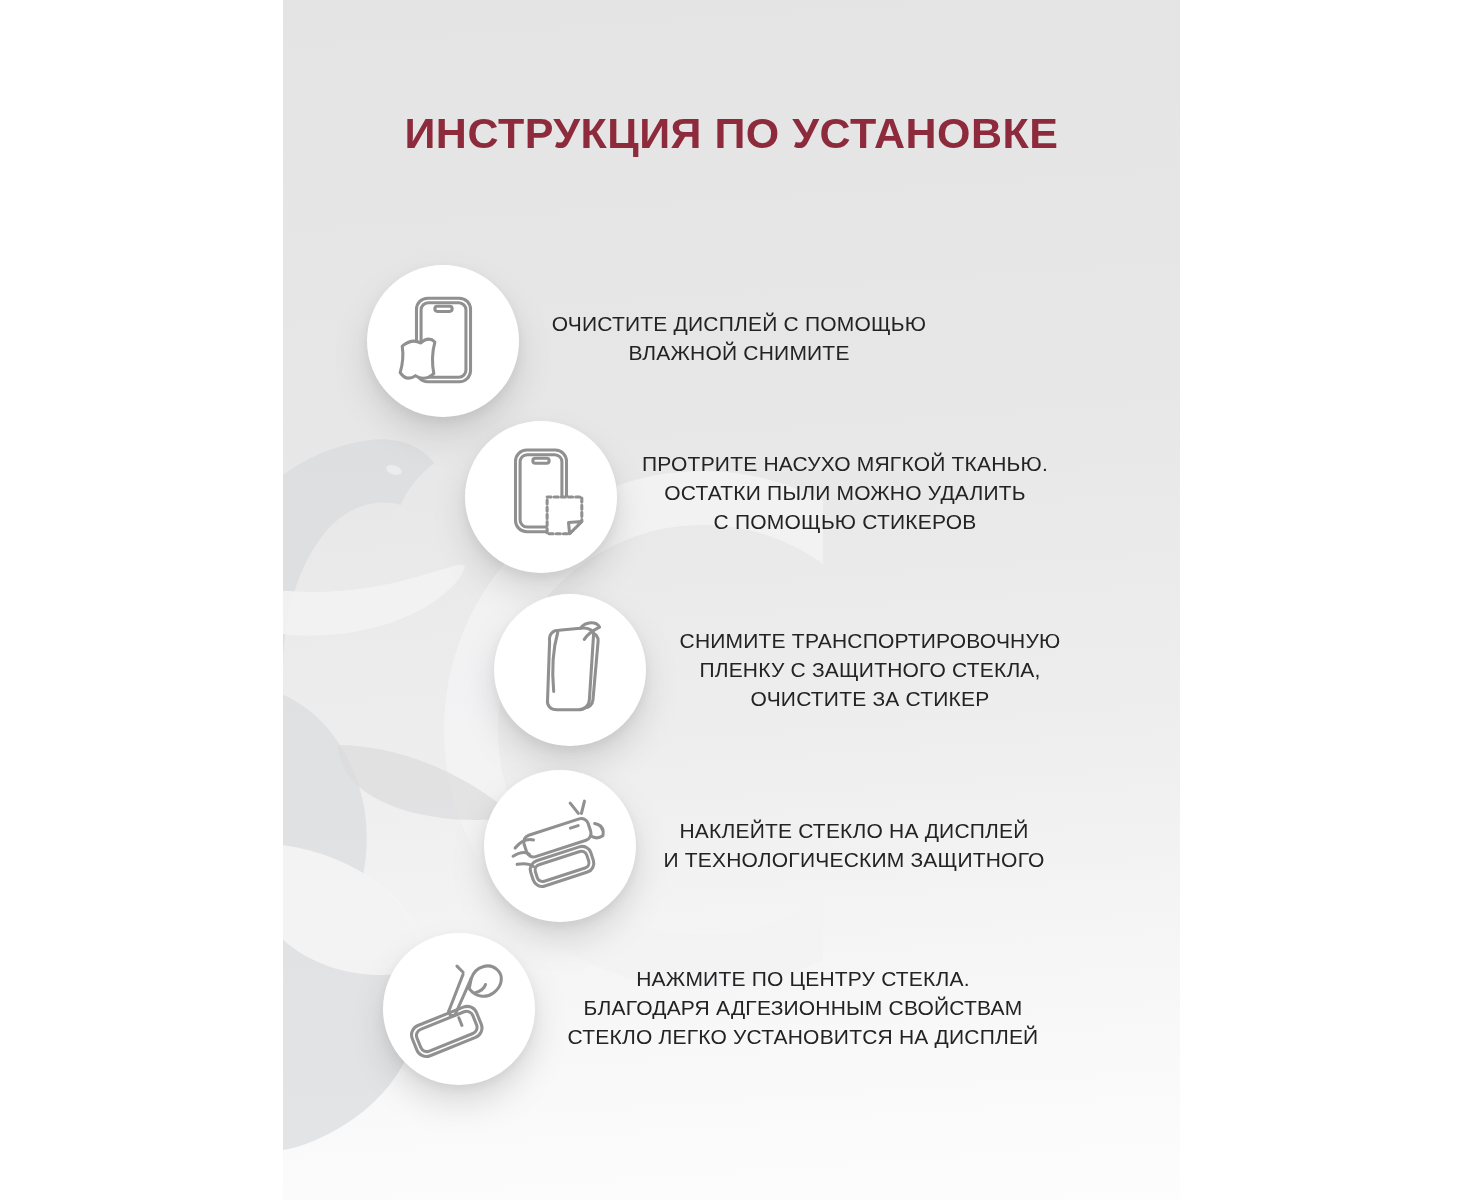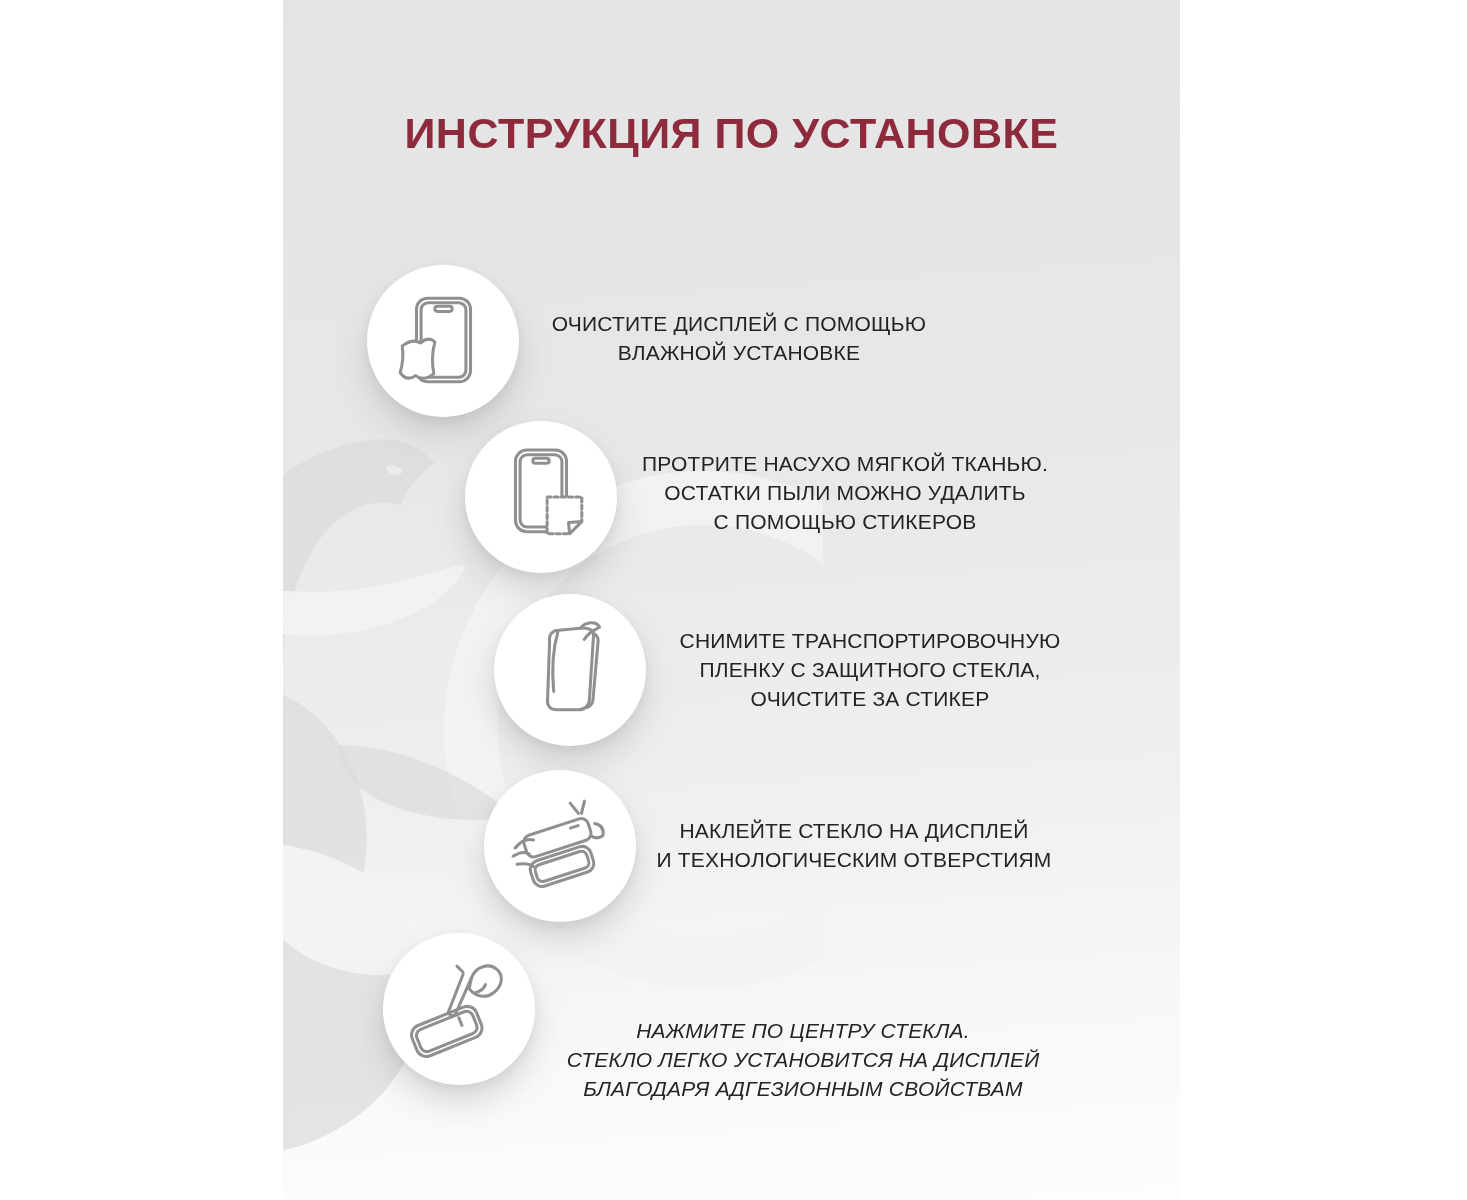--- a/index.html
+++ b/index.html
@@ -69,21 +69,21 @@
         <g class="icon-stroke">
           <rect x="24" y="8" width="53" height="82" rx="11"></rect>
           <rect x="28.5" y="12.5" width="44" height="73" rx="7"></rect>
           <rect x="42" y="16" width="17" height="5" rx="2.5"></rect>
           <path class="icon-fill-white" d="M 10,55 Q 20,47 28,52 Q 36,45 42,51 Q 38,66 41,82 Q 32,90 23,84 Q 14,90 8,81 Q 12,68 10,55 Z"></path>
         </g>
       </svg>
     </div>
     <div class="step-text" style="left:456px;top:338px;">
       <div>ОЧИСТИТЕ ДИСПЛЕЙ С ПОМОЩЬЮ</div>
-      <div>ВЛАЖНОЙ УСТАНОВКЕ</div>
+      <div>ВЛАЖНОЙ СНИМИТЕ</div>
     </div>
 
     <div class="step-circle" style="left:182px;top:421px;">
       <svg viewBox="0 0 100 100">
         <g class="icon-stroke">
           <rect x="25" y="4" width="50" height="80" rx="11"></rect>
           <rect x="29.5" y="8.5" width="41" height="71" rx="7"></rect>
           <rect x="42" y="12" width="16" height="5" rx="2.5"></rect>
           <path class="icon-fill-white" stroke-dasharray="4 3" d="M 56,50 L 90,50 L 90,74 L 78,86 L 56,86 Z"></path>
           <path class="icon-fill-white" d="M 90,74 L 78,86 L 77,75 Z"></path>
@@ -129,40 +129,40 @@
           <path d="M 4,60 Q 14,54 20,58"></path>
           <path d="M 8,68 Q 18,66 24,70"></path>
           <path d="M 84,28 Q 94,30 92,40 Q 86,44 80,40"></path>
           <path d="M 60,8 L 68,18"></path>
           <path d="M 74,6 L 71,18"></path>
         </g>
       </svg>
     </div>
     <div class="step-text" style="left:571px;top:845px;">
       <div>НАКЛЕЙТЕ СТЕКЛО НА ДИСПЛЕЙ</div>
-      <div>И ТЕХНОЛОГИЧЕСКИМ ОТВЕРСТИЯМ</div>
+      <div>И ТЕХНОЛОГИЧЕСКИМ ЗАЩИТНОГО</div>
     </div>
 
     <div class="step-circle" style="left:100px;top:933px;">
       <svg viewBox="0 0 100 100">
         <g class="icon-stroke">
           <g transform="rotate(-22 38 72)">
             <rect x="4" y="56" width="68" height="32" rx="10"></rect>
             <rect x="8.5" y="60.5" width="59" height="23" rx="6.5"></rect>
             <line x1="54" y1="64" x2="54" y2="72"></line>
           </g>
           <path class="icon-fill-white" d="M 62,20 C 66,8 80,4 88,12 C 94,18 92,28 84,34 C 76,40 66,38 60,30 Z"></path>
           <path d="M 62,20 L 46,56"></path>
           <path d="M 54,16 L 40,52"></path>
           <path d="M 40,52 Q 40,58 46,56"></path>
           <path d="M 66,34 Q 74,32 76,26"></path>
           <path d="M 48,8 L 54,14"></path>
         </g>
       </svg>
     </div>
-    <div class="step-text" style="left:520px;top:1059px;font-style:italic;">
+    <div class="step-text" style="left:520px;top:1007px;">
       <div>НАЖМИТЕ ПО ЦЕНТРУ СТЕКЛА.</div>
+      <div>БЛАГОДАРЯ АДГЕЗИОННЫМ СВОЙСТВАМ</div>
       <div>СТЕКЛО ЛЕГКО УСТАНОВИТСЯ НА ДИСПЛЕЙ</div>
-      <div>БЛАГОДАРЯ АДГЕЗИОННЫМ СВОЙСТВАМ</div>
     </div>
 
   </div>
 </div>
 
 </body></html>

